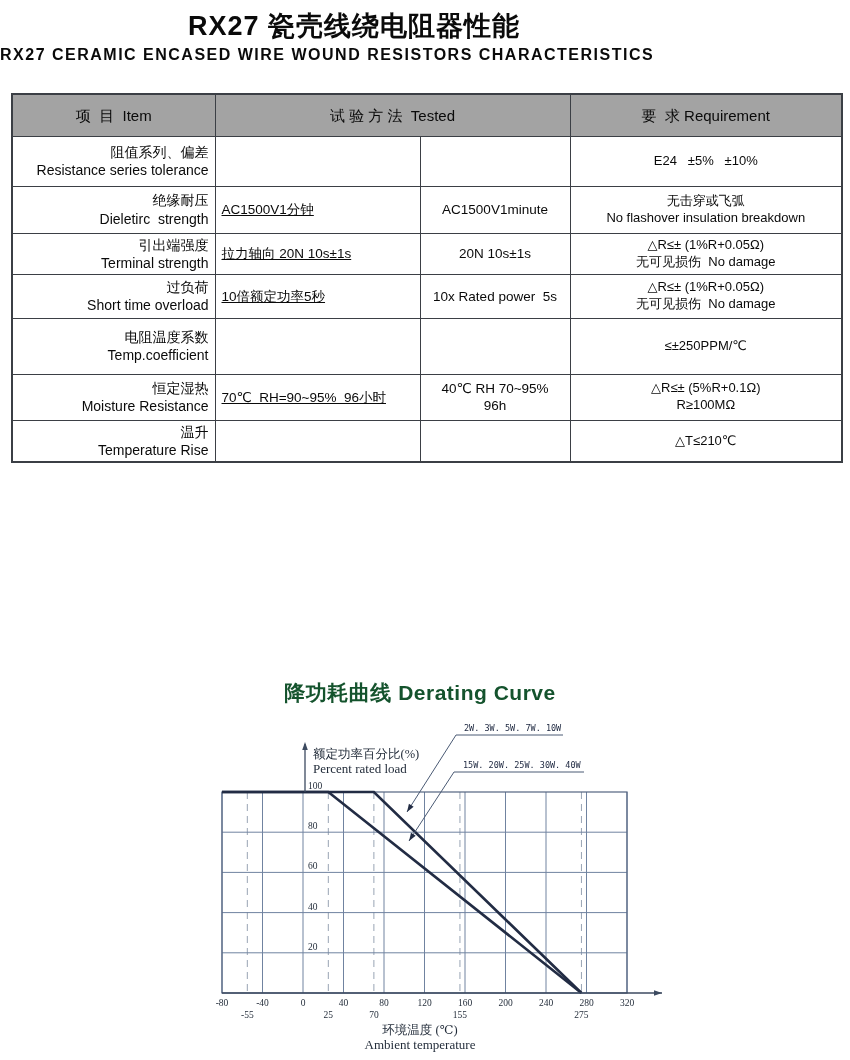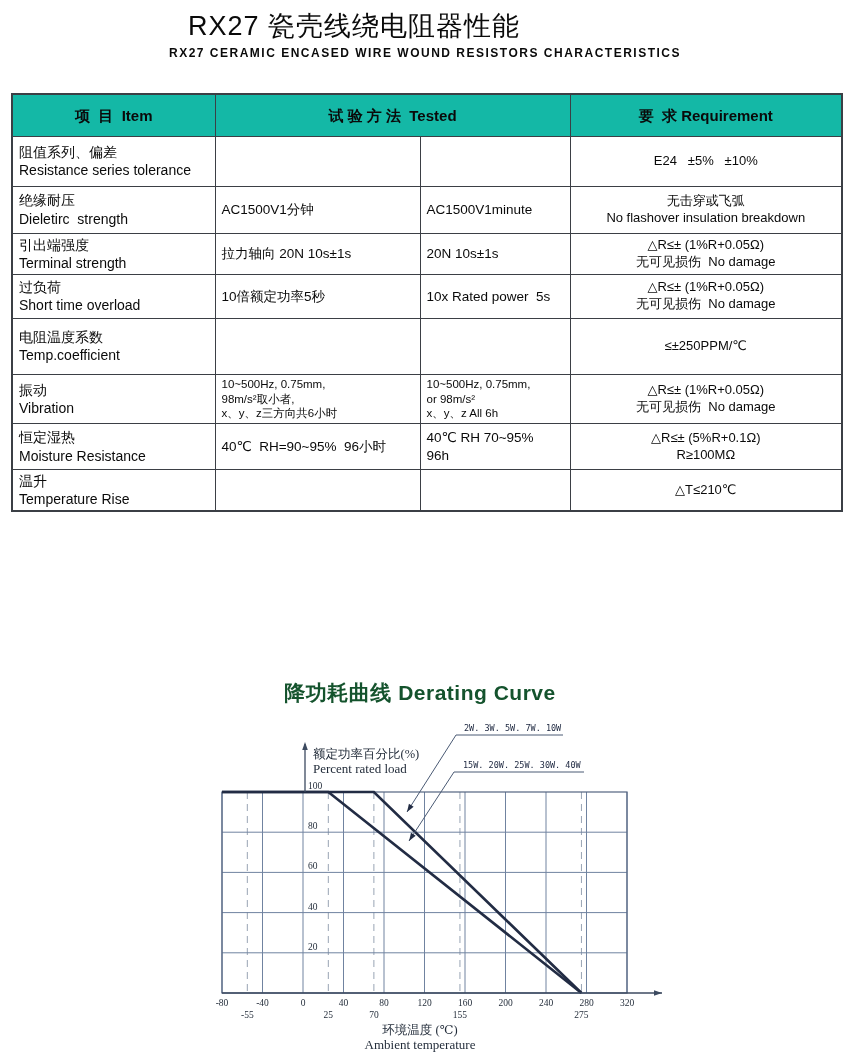--- a/index.html
+++ b/index.html
@@ -3,45 +3,45 @@
 <meta charset="utf-8">
 <style>
   html,body{margin:0;padding:0;}
   body{
     width:850px;height:1060px;position:relative;background:#ffffff;
     font-family:"Liberation Sans","DejaVu Sans",sans-serif;color:#0a0a0a;
     overflow:hidden;
   }
   .doc-title{
     position:absolute;top:8px;left:0;width:708px;text-align:center;
-    font-size:27px;font-weight:normal;letter-spacing:1px;
+    font-size:27px;font-weight:bold;letter-spacing:1px;
   }
   .doc-subtitle{
-    position:absolute;top:46px;left:0;width:850px;text-align:center;
-    font-size:12px;font-weight:bold;letter-spacing:1.5px;
+    position:absolute;top:46px;left:0;width:850px;
+    font-size:16px;font-weight:bold;letter-spacing:1.5px;
   }
   table.spec{
     position:absolute;left:11px;top:93px;width:830px;
     border-collapse:collapse;table-layout:fixed;
     border:2px solid #3b3f45;
   }
   table.spec th, table.spec td{
     border:1px solid #3b3f45;
     padding:2px 6px;
     vertical-align:middle;
     white-space:pre-wrap;
     line-height:1.3;
   }
   table.spec th{
-    background:#14b8a6;
-    font-weight:bold;font-size:15px;text-align:center;
+    background:#a3a3a3;
+    font-weight:normal;font-size:15px;text-align:center;
   }
-  td.item{text-align:left;font-size:14px;padding-left:9px;margin-left:39px;}
-  td.mcn{text-align:left;font-size:13.5px;padding-left:9px;}
-  td.men{font-size:13.5px;}
+  td.item{text-align:right;font-size:14px;padding-left:9px;margin-left:39px;}
+  td.mcn{text-align:left;font-size:13.5px;padding-left:9px;text-decoration:underline;}
+  td.men{text-align:center;font-size:13.5px;}
   td.req{text-align:center;font-size:13px;}
   .sm{font-size:11.5px !important;line-height:1.28 !important;}
   .chart-title{
     position:absolute;top:679px;left:0;width:840px;text-align:center;
     font-size:21px;font-weight:600;letter-spacing:0.5px;color:#14532d;
   }
   #chart-svg{position:absolute;left:0;top:660px;}
 </style>
 </head>
 <body>
@@ -93,36 +93,24 @@
     <td class="req">△R≤± (1%R+0.05Ω)
 无可见损伤  No damage</td>
   </tr>
   <tr style="height:56px">
     <td class="item">电阻温度系数
 Temp.coefficient</td>
     <td class="mcn"></td>
     <td class="men"></td>
     <td class="req">≤±250PPM/℃</td>
   </tr>
-  <tr style="height:49px">
-    <td class="item">振动
-Vibration</td>
-    <td class="mcn sm">10~500Hz, 0.75mm,
-98m/s²取小者,
-x、y、z三方向共6小时</td>
-    <td class="men sm">10~500Hz, 0.75mm,
-or 98m/s²
-x、y、z All 6h</td>
-    <td class="req">△R≤± (1%R+0.05Ω)
-无可见损伤  No damage</td>
-  </tr>
   <tr style="height:46px">
     <td class="item">恒定湿热
 Moisture Resistance</td>
-    <td class="mcn">40℃  RH=90~95%  96小时</td>
+    <td class="mcn">70℃  RH=90~95%  96小时</td>
     <td class="men">40℃ RH 70~95%
 96h</td>
     <td class="req">△R≤± (5%R+0.1Ω)
 R≥100MΩ</td>
   </tr>
   <tr style="height:32px">
     <td class="item">温升
 Temperature Rise</td>
     <td class="mcn"></td>
     <td class="men"></td>

